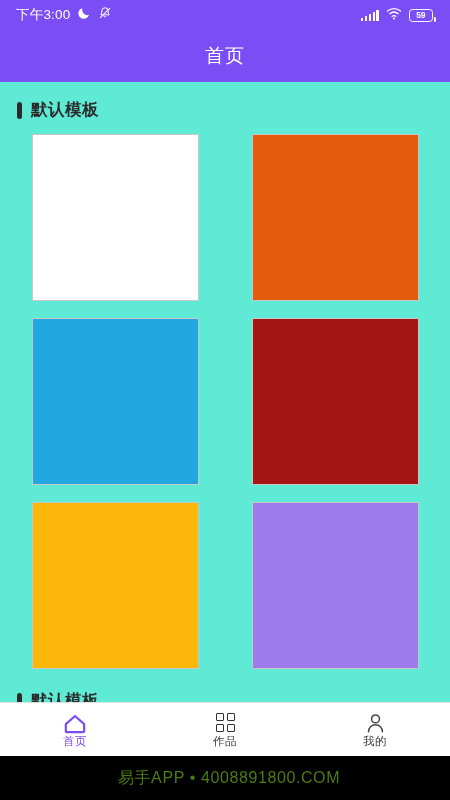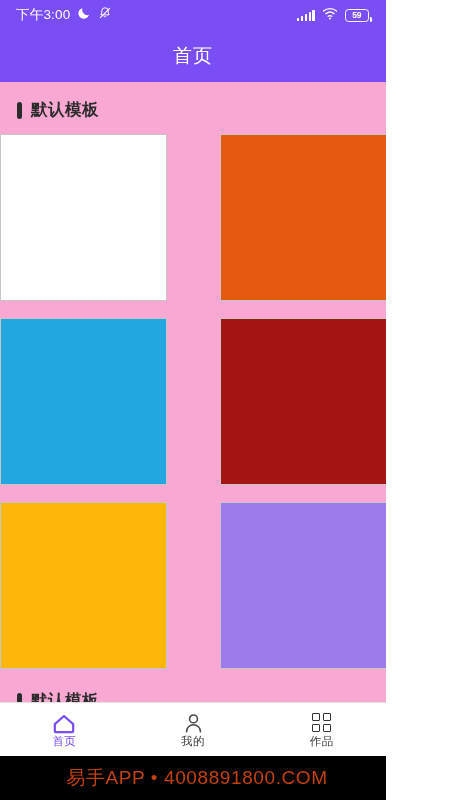--- a/index.html
+++ b/index.html
@@ -1,21 +1,21 @@
 <!DOCTYPE html>
 <html><head>
 <meta charset="utf-8">
 <style>
   * { margin:0; padding:0; box-sizing:border-box; }
   html, body {
     width:450px; height:800px;
     font-family:"Liberation Sans","DejaVu Sans",sans-serif;
     background:#ffffff; overflow:hidden;
   }
-  #app { position:relative; width:386px; height:800px; display:flex; flex-direction:column; background:#fff; }
+  #app { position:relative; width:450px; height:800px; display:flex; flex-direction:column; background:#fff; }
 
   
   .statusbar {
     height:30px; background:#7B4DF5; color:#fff;
     display:flex; align-items:center; justify-content:space-between;
     padding:0 14px 0 16px; flex:0 0 30px;
   }
   .sb-left { display:flex; align-items:center; gap:7px; }
   .sb-time { font-size:13.5px; letter-spacing:.2px; font-weight:400; }
   .sb-right { display:flex; align-items:center; gap:7px; }
@@ -41,21 +41,21 @@
 
   
   .appbar {
     height:52px; background:#7B4DF5; color:#fff;
     display:flex; align-items:center; justify-content:center;
     flex:0 0 52px;
   }
   .appbar-title { font-size:19px; font-weight:400; letter-spacing:1px; }
 
   
-  .content { flex:1 1 auto; overflow:hidden; background:#f9a8d4; position:relative; }
+  .content { flex:1 1 auto; overflow:hidden; background:#5eead4; position:relative; }
 
   .section-head {
     display:flex; align-items:center; gap:9px;
     padding:17px 0 13px 17px;
   }
   .section-bar { width:5px; height:17px; background:#2b2b2b; border-radius:2.5px; flex:0 0 5px; }
   .section-title { font-size:16.5px; font-weight:700; color:#2b2b2b; letter-spacing:.5px; }
 
   .tile-grid {
     display:grid;
@@ -90,21 +90,21 @@
   
   .grid-ico { display:grid; grid-template-columns:8px 8px; grid-template-rows:8px 8px; gap:3px; }
   .grid-ico span { border:1.8px solid #333; border-radius:1px; display:block; }
 
   
   .watermark {
     flex:0 0 44px; height:44px; background:#000;
     display:flex; align-items:center; justify-content:center;
   }
   .wm-text {
-    font-size:19px; color:#c2410c; letter-spacing:.6px; white-space:nowrap;margin-left:8px;
+    font-size:16px; color:#4d7c0f; letter-spacing:.6px; white-space:nowrap;margin-left:8px;
   }
 </style>
 </head>
 <body>
 
 <div id="app">
 
   <div class="statusbar">
     <div class="sb-left">
       <span class="sb-time">下午3:00</span>
@@ -179,39 +179,39 @@
       <span class="tab-ico">
         <svg width="24" height="22" viewBox="0 0 26 24">
           <path d="M3 13.2 13 4.4l10 8.8V21a1 1 0 0 1-1 1H4a1 1 0 0 1-1-1z" fill="none" stroke="#7B4DF5" stroke-width="2.4" stroke-linejoin="round"></path>
         </svg>
       </span>
       <span class="tab-label">首页</span>
     </div>
 
     <div class="tab">
       <span class="tab-ico">
+        <span class="grid-ico">
+            <span></span>
+            <span></span>
+            <span></span>
+            <span></span>
+          </span>
+      </span>
+      <span class="tab-label">作品</span>
+    </div>
+
+    <div class="tab">
+      <span class="tab-ico">
         <svg width="23" height="22" viewBox="0 0 24 24">
           <circle cx="12" cy="7.5" r="4.3" fill="none" stroke="#4a4a4a" stroke-width="1.7"></circle>
           <path d="M4.4 21.5a7.6 7.6 0 0 1 15.2 0" fill="none" stroke="#4a4a4a" stroke-width="1.7" stroke-linecap="round"></path>
         </svg>
       </span>
       <span class="tab-label">我的</span>
     </div>
 
-    <div class="tab">
-      <span class="tab-ico">
-        <span class="grid-ico">
-            <span></span>
-            <span></span>
-            <span></span>
-            <span></span>
-          </span>
-      </span>
-      <span class="tab-label">作品</span>
-    </div>
-
   </div>
 
   <div class="watermark">
     <span class="wm-text">易手APP • 4008891800.COM</span>
   </div>
 
 </div>
 
 </body></html>

